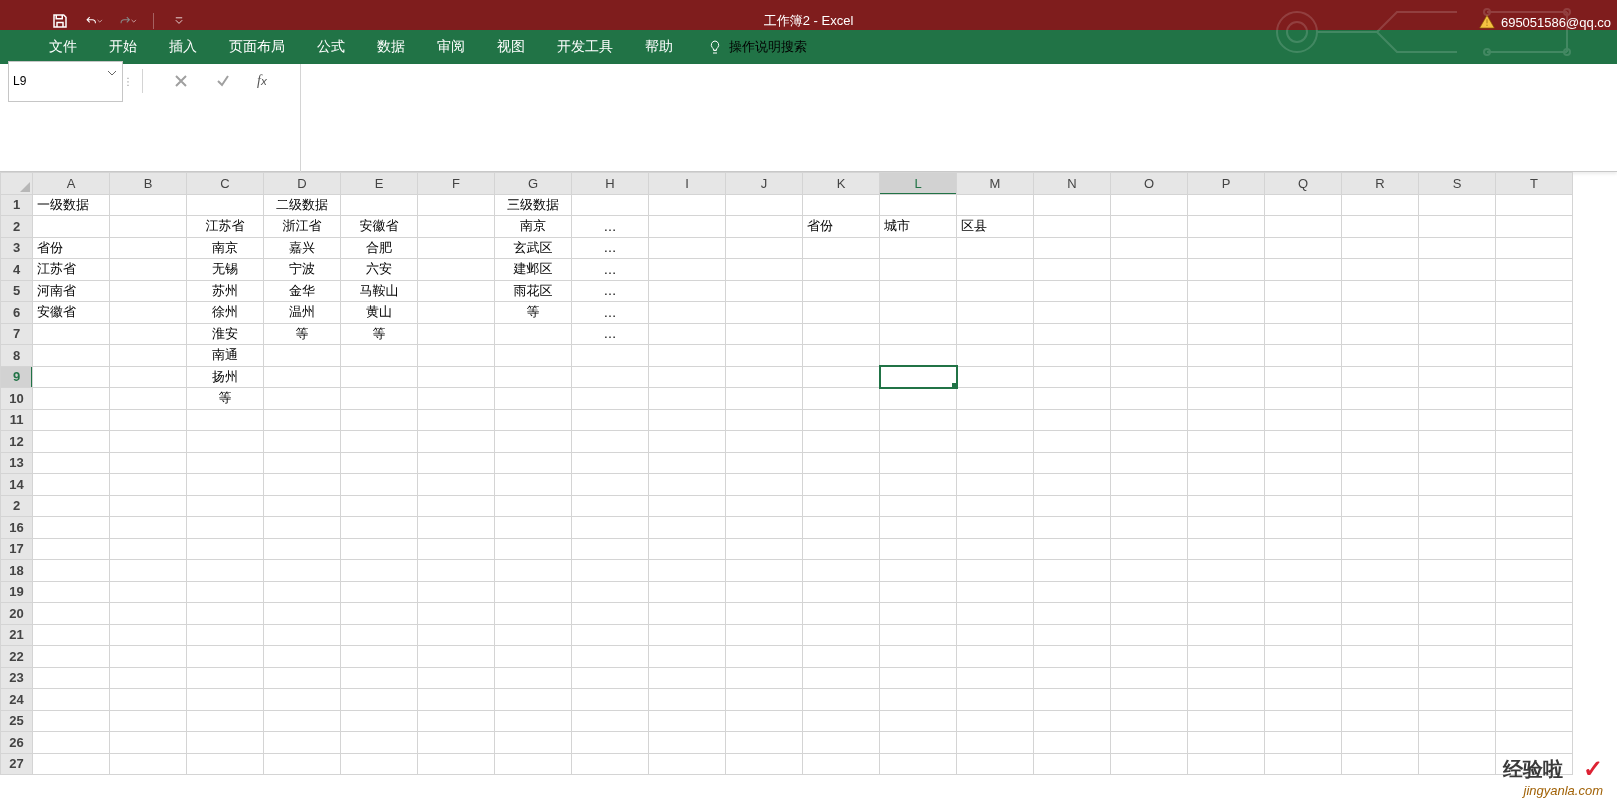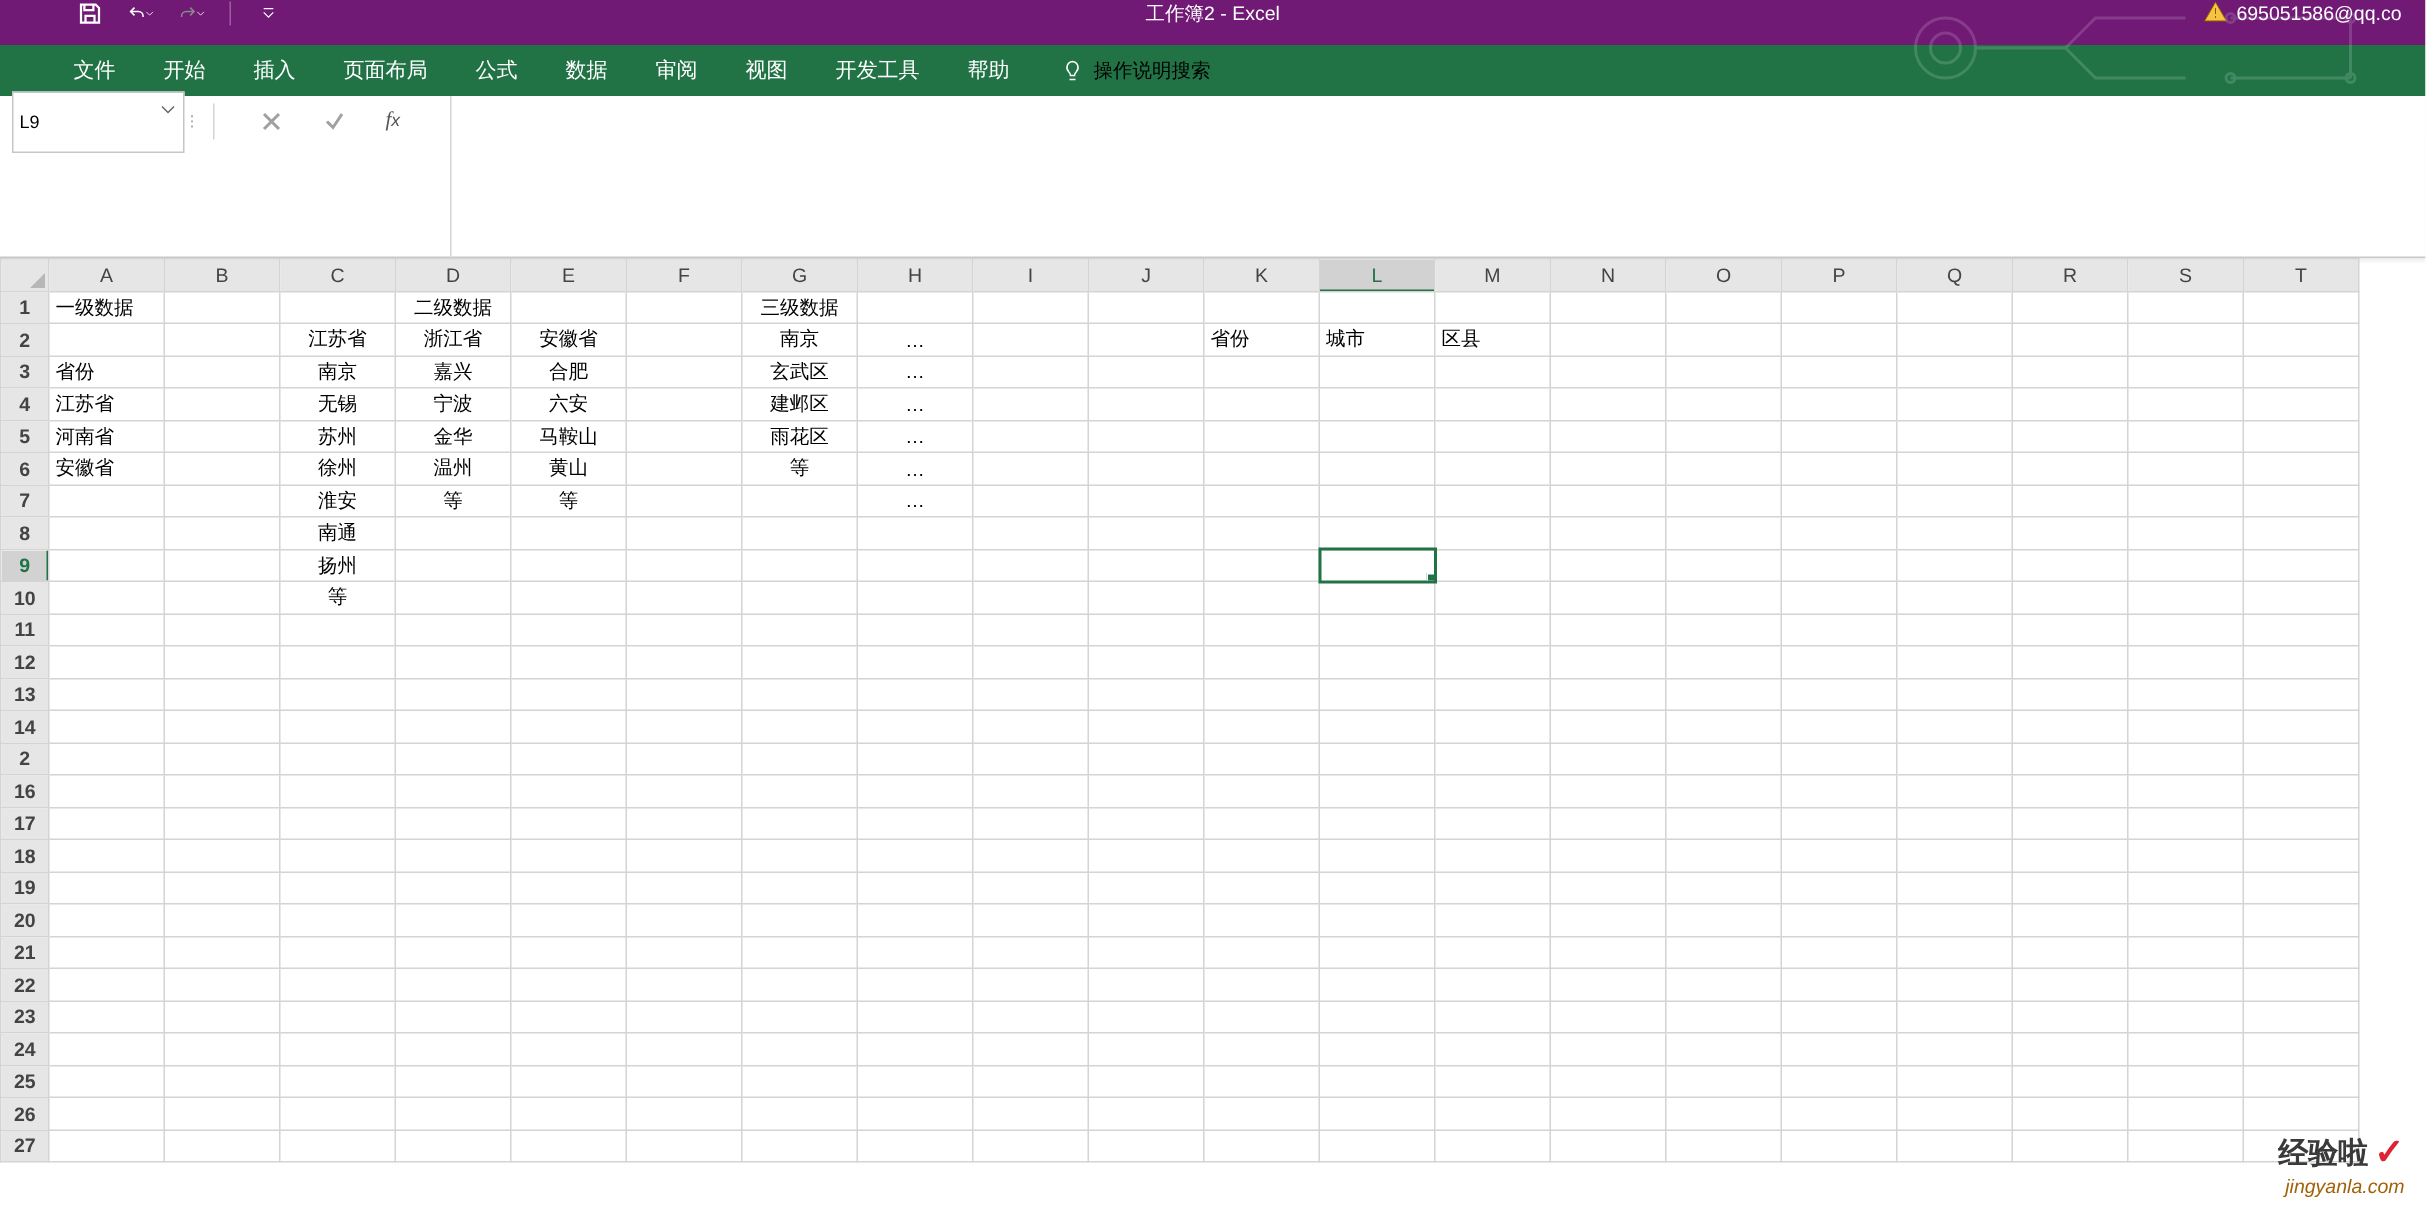--- a/index.html
+++ b/index.html
@@ -1,25 +1,25 @@
 <!DOCTYPE html>
 <html><head>
 <meta charset="utf-8">
 <style>
 * { margin:0; padding:0; box-sizing:border-box; font-family:"Microsoft YaHei","Segoe UI",Arial,sans-serif; }
 body { width:1617px; height:812px; background:#fff; overflow:hidden; position:relative; }
 
 
-.titlebar { height:30px; background:#701a75; display:flex; align-items:flex-start; color:#fff; position:relative;padding-left:35px; }
+.titlebar { height:30px; background:#7f1d1d; display:flex; align-items:flex-end; color:#fff; position:relative;padding-left:35px; }
 .qat { display:flex; align-items:center; gap:16px; padding-left:16px; }
 .qat .ico { width:18px; height:18px; display:flex; align-items:center; justify-content:center; fill:#fff; stroke:#fff; }
 .dd-arrow { width:8px; height:8px; display:inline-block; }
 .qat-sep { width:1px; height:16px; background:rgba(255,255,255,0.3); }
 .title-center { position:absolute; left:50%; transform:translateX(-50%); font-size:13px; color:#fff; }
-.title-right { position:absolute; right:16px; display:flex; align-items:center; gap:6px; font-size:13px; }
+.title-right { position:absolute; right:6px; display:flex; align-items:center; gap:6px; font-size:13px; }
 .warn-ico { width:16px; height:16px; fill:#f0c040; }
 
 
 .ribbon { height:34px; background:#217346; display:flex; align-items:center; padding-left:33px; gap:0; }
 .rtab { color:#fff; font-size:14px; padding:0 16px; height:34px; display:flex; align-items:center; cursor:pointer; }
 .tell-me { display:flex; align-items:center; gap:6px; margin-left:18px; color:#000000; font-size:13px; }
 .bulb { width:16px; height:16px; stroke:#fff; fill:none; }
 .namebox { width:115px; height:41px; background:#fff; border:1px solid #c6c6c6; margin-left:8px; display:flex; align-items:center; padding:0 4px; font-size:12px; position:relative; }
 .namebox .nbdd { position:absolute; right:2px; top:3px; width:16px; height:16px; }
 .fx-btns { display:flex; align-items:center; gap:26px; margin-left:20px; }
@@ -48,21 +48,21 @@
 .rowhdr.sel { background:#d2d2d2; color:#217346; }
 .rowhdr.sel::after{content:'';position:absolute;top:0;bottom:0;right:-1px;width:2px;background:#217346;}
 .cell { background:#fff; text-align:left; }
 .cell.c { text-align:center; }
 .cell.active { outline:2px solid #217346; outline-offset:-1px; position:relative; }
 .cell.active::after{content:'';position:absolute;right:-3px;bottom:-3px;width:6px;height:6px;background:#217346;border:1px solid #fff;}
 .colw { width:77px; }
 
 
 .watermark { position:absolute; right:14px; bottom:14px; text-align:right; z-index:10; }
-.wm1 { font-size:20px; font-weight:700; color:#3a3a3a; display:flex; align-items:center; gap:4px; justify-content:flex-end;}
+.wm1 { font-size:20px; font-weight:700; color:#3a3a3a; display:flex; align-items:center; gap:20px; justify-content:flex-end;}
 .wm1 .chk { color:#d23; font-size:24px; }
 .wm2 { font-size:13px; color:#a16207; font-style:italic; }
 
 
 .circuit { position:absolute; right:0; top:0; width:380px; height:64px; opacity:0.15; pointer-events:none; }
 </style>
 </head>
 <body>
 
 <div class="titlebar">

